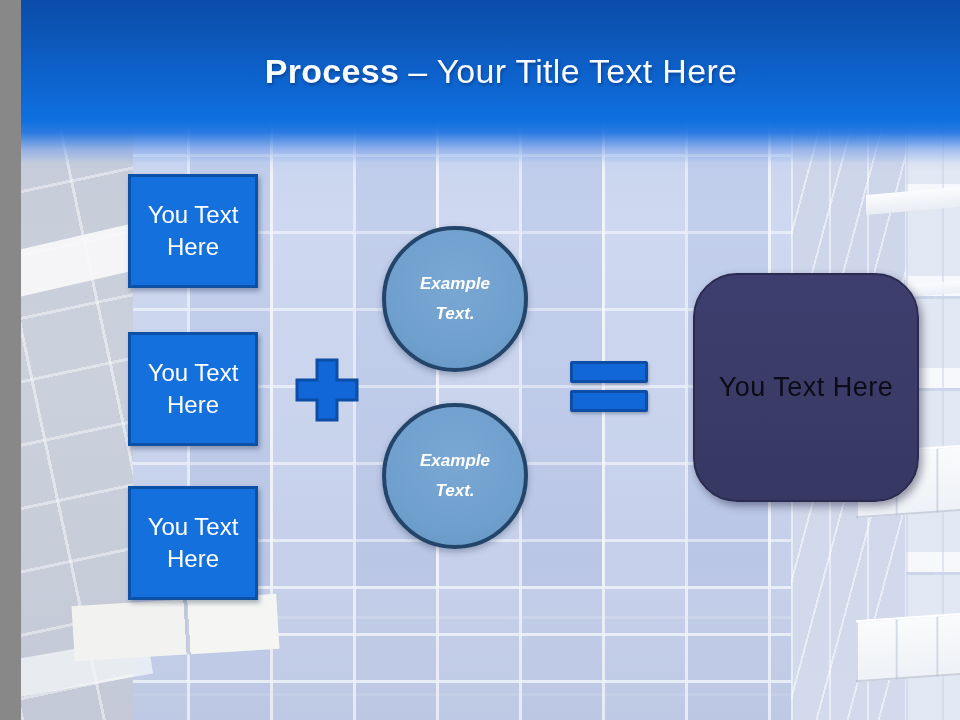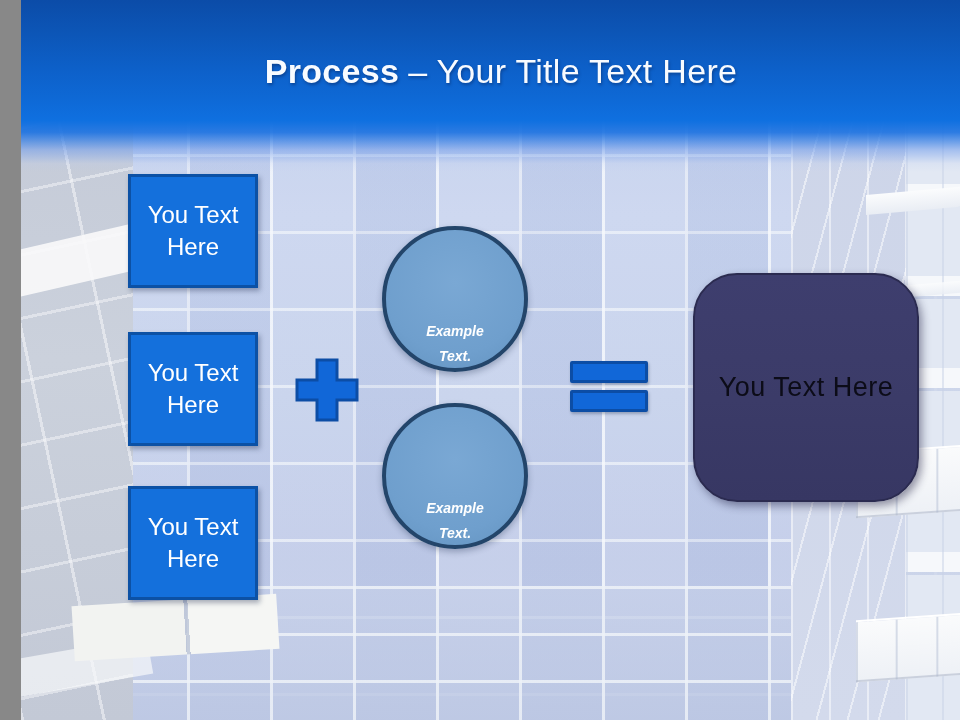--- a/index.html
+++ b/index.html
@@ -85,22 +85,22 @@
     display:flex;align-items:center;justify-content:center;text-align:center;
     color:#fff;font-size:24px;line-height:1.32;
     box-shadow:2px 3px 5px rgba(20,35,70,.35);
   }
   .sq1{top:174px;} .sq2{top:332px;} .sq3{top:486px;}
   .sq .lbl{width:100px;}
   .circle{
     position:absolute;left:361px;width:146px;height:146px;border-radius:50%;box-sizing:border-box;
     background:radial-gradient(circle at 50% 38%, #7aa8d4, var(--circle-fill,#6f9fcd) 65%, #6292bf);
     border:4px solid var(--circle-border,#23456a);
-    display:flex;align-items:flex-end;justify-content:center;text-align:center;
-    color:#fff;font-size:14px;font-weight:700;font-style:italic;line-height:1.75;
+    display:flex;align-items:center;justify-content:center;text-align:center;
+    color:#fff;font-size:17px;font-weight:700;font-style:italic;line-height:1.75;
     box-shadow:0 3px 6px rgba(20,35,70,.3);
   }
   .circle1{top:226px;} .circle2{top:403px;}
   .circle .lbl{width:84px;}
   .plus-wrap{position:absolute;left:273px;top:357px;width:66px;height:66px;}
   .eqbar{
     position:absolute;left:549px;width:78px;height:22px;box-sizing:border-box;border-radius:2px;
     background:var(--operator-fill,#1167d8);border:3px solid var(--operator-border,#0c4da5);
     box-shadow:1px 2px 3px rgba(20,35,70,.3);
   }

